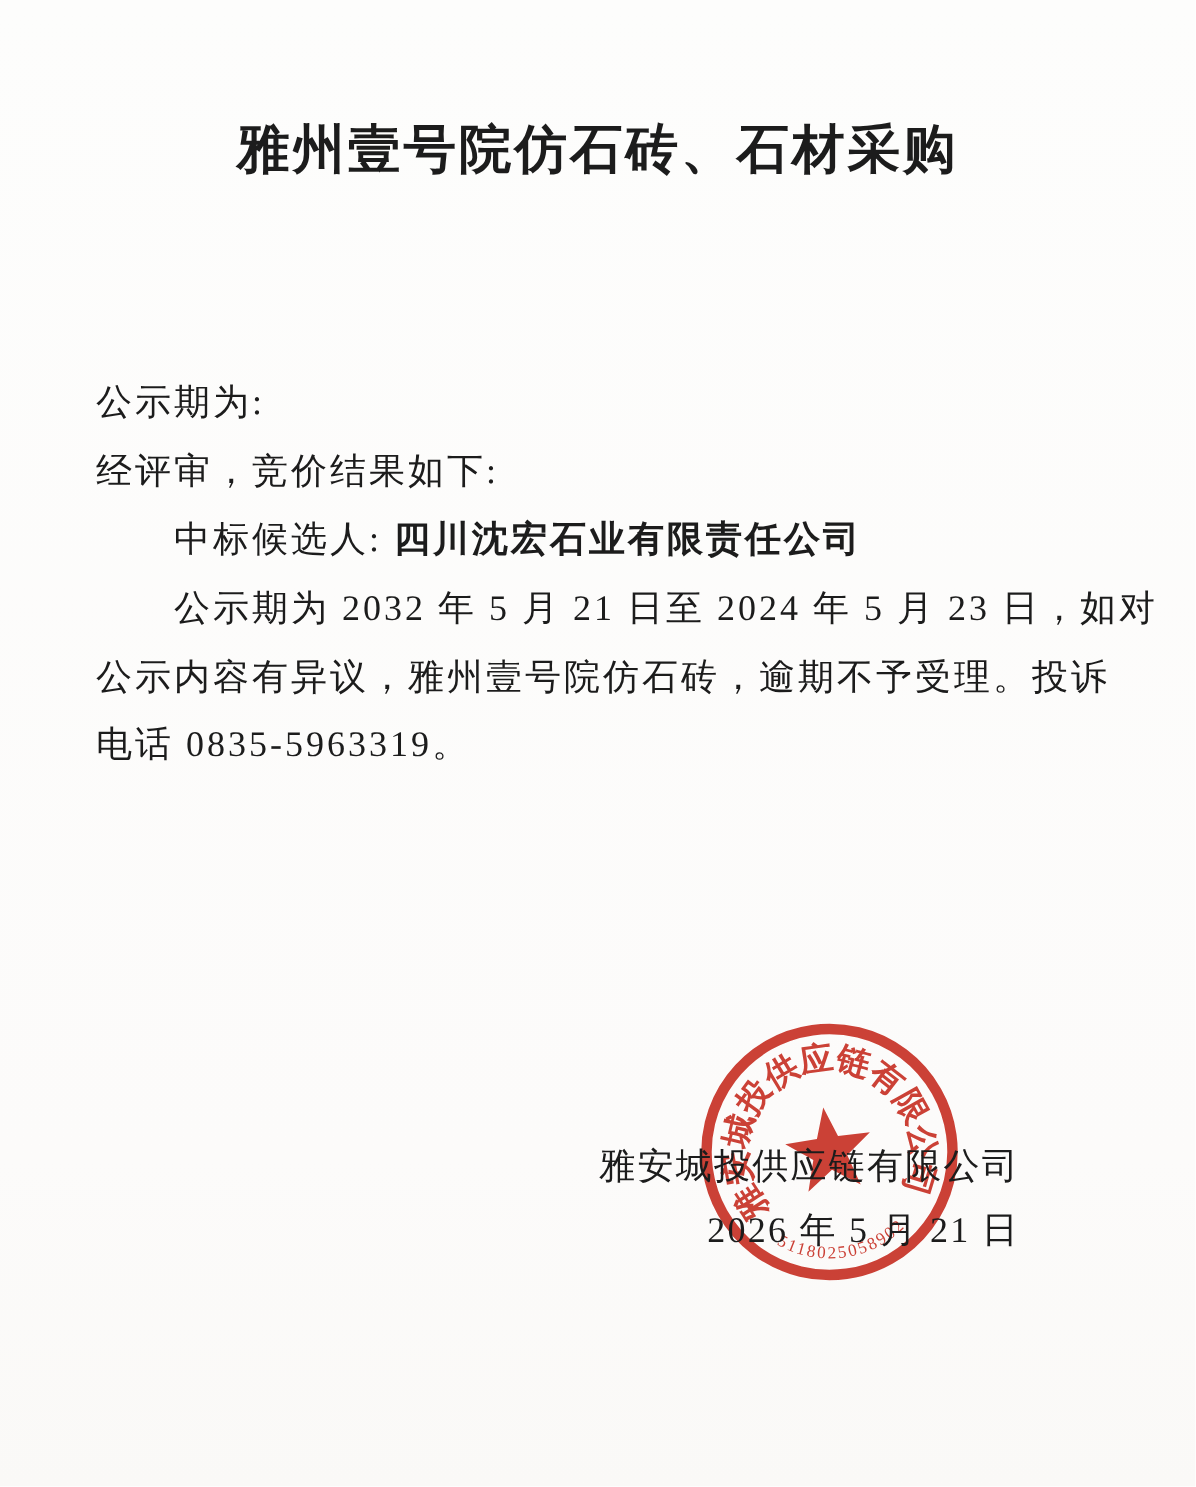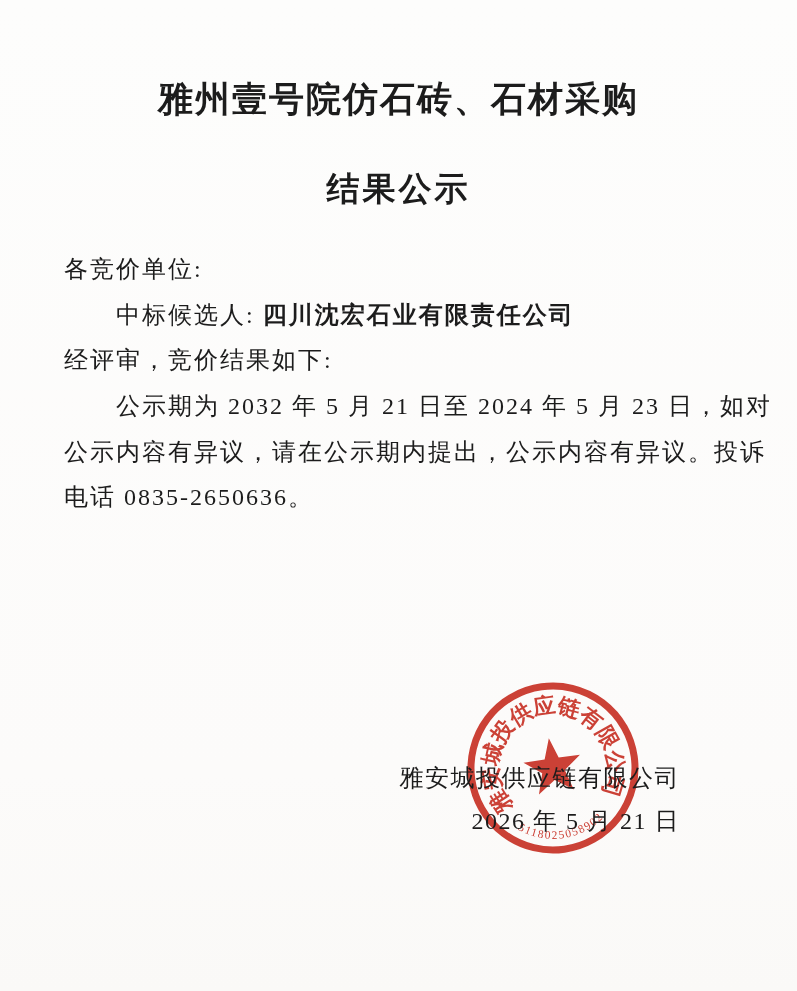--- a/index.html
+++ b/index.html
@@ -85,29 +85,28 @@
     font-weight: bold;
   }
 </style>
 </head>
 <body>
 
 <div class="page">
 
   <h1 class="doc-title">雅州壹号院仿石砖、石材采购</h1>
 
-  <h2 class="doc-subtitle">结果公示</h2>
 
   <div class="body-text">
-    <div class="line">各竞价单位:</div>
+    <div class="line">公示期为:</div>
+    <div class="line">经评审，竞价结果如下:</div>
     <div class="line indent"><span>中标候选人: </span><span class="winner-name">四川沈宏石业有限责任公司</span></div>
-    <div class="line">经评审，竞价结果如下:</div>
     <div class="line indent">公示期为 2032 年 5 月 21 日至 2024 年 5 月 23 日，如对</div>
-    <div class="line">公示内容有异议，请在公示期内提出，公示内容有异议。投诉</div>
-    <div class="line">电话 0835-2650636。</div>
+    <div class="line">公示内容有异议，雅州壹号院仿石砖，逾期不予受理。投诉</div>
+    <div class="line">电话 0835-5963319。</div>
   </div>
 
   <div class="seal">
     <svg viewBox="0 0 200 200" xmlns="http://www.w3.org/2000/svg">
       <circle cx="100" cy="100" r="82" fill="none" stroke-width="7" stroke="#c8271b"></circle>
       <polygon points="100,70 107.1,90.3 128.5,90.7 111.4,103.7 117.6,124.3 100,112 82.4,124.3 88.6,103.7 71.5,90.7 92.9,90.3" fill="#c8271b"></polygon>
       <path id="sealTopArc" d="M 61.1 138.9 A 55 55 0 1 1 138.9 138.9" fill="none"></path>
       <path id="sealBottomArc" d="M 45.6 145.6 A 71 71 0 0 0 154.4 145.6" fill="none"></path>
       <text class="seal-arc-text" font-size="22" fill="#c8271b">
         <textPath href="#sealTopArc" startOffset="50%" text-anchor="middle">雅安城投供应链有限公司</textPath>

